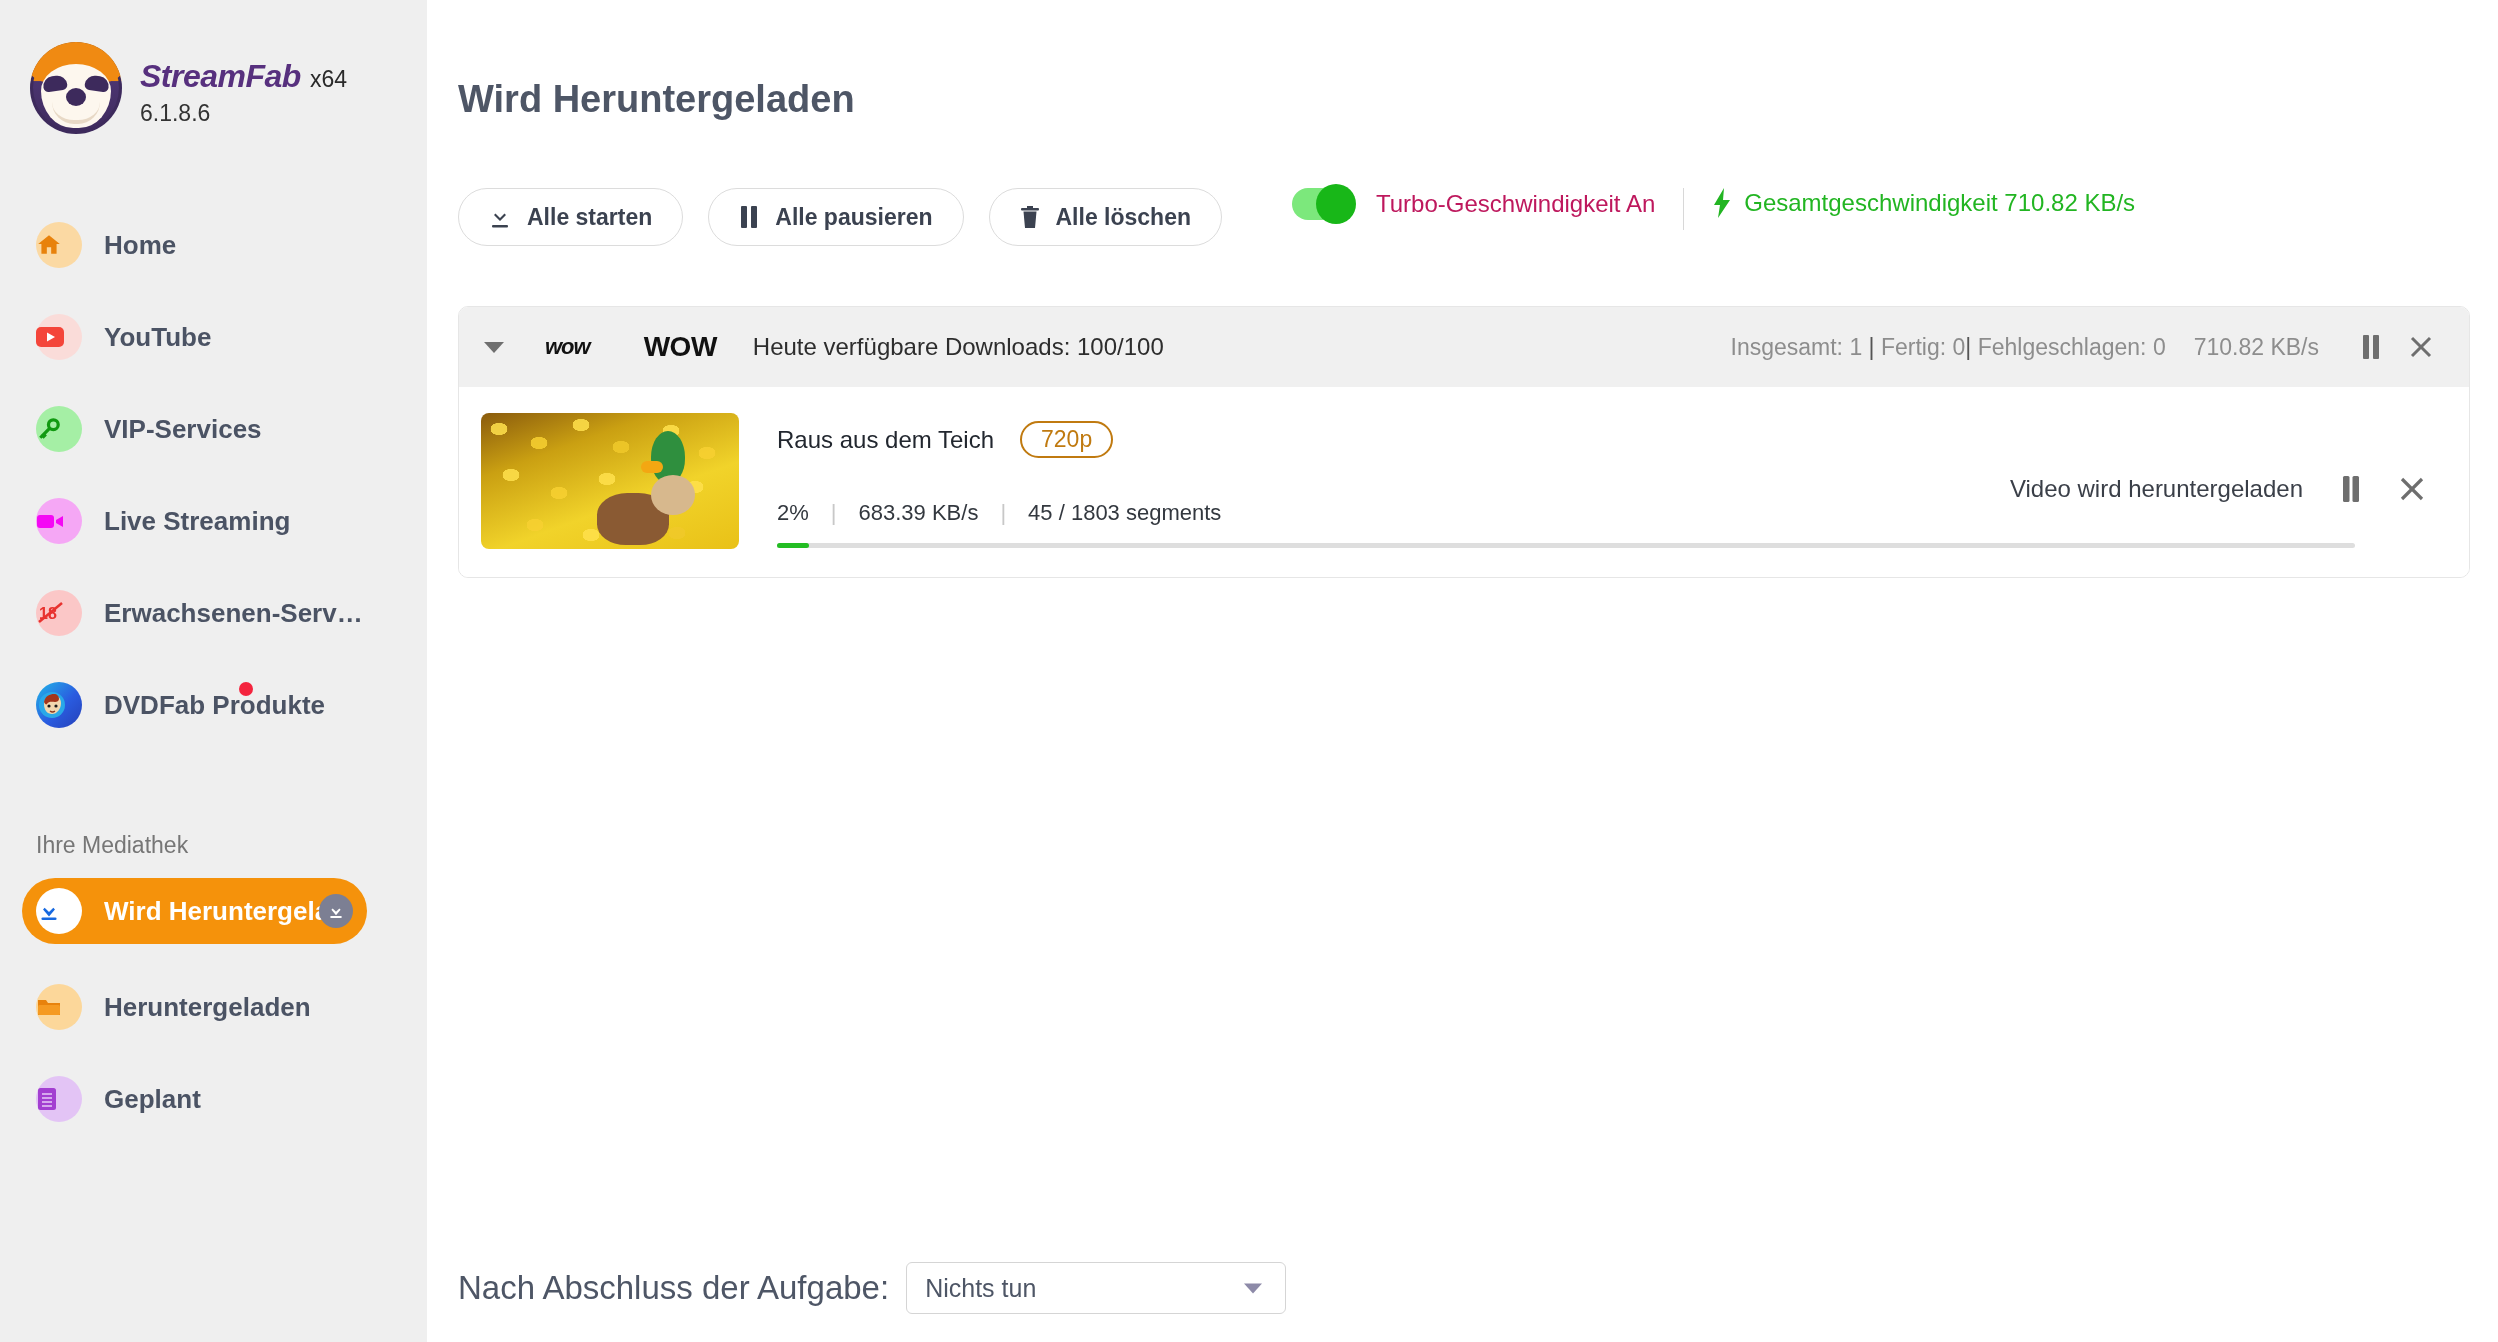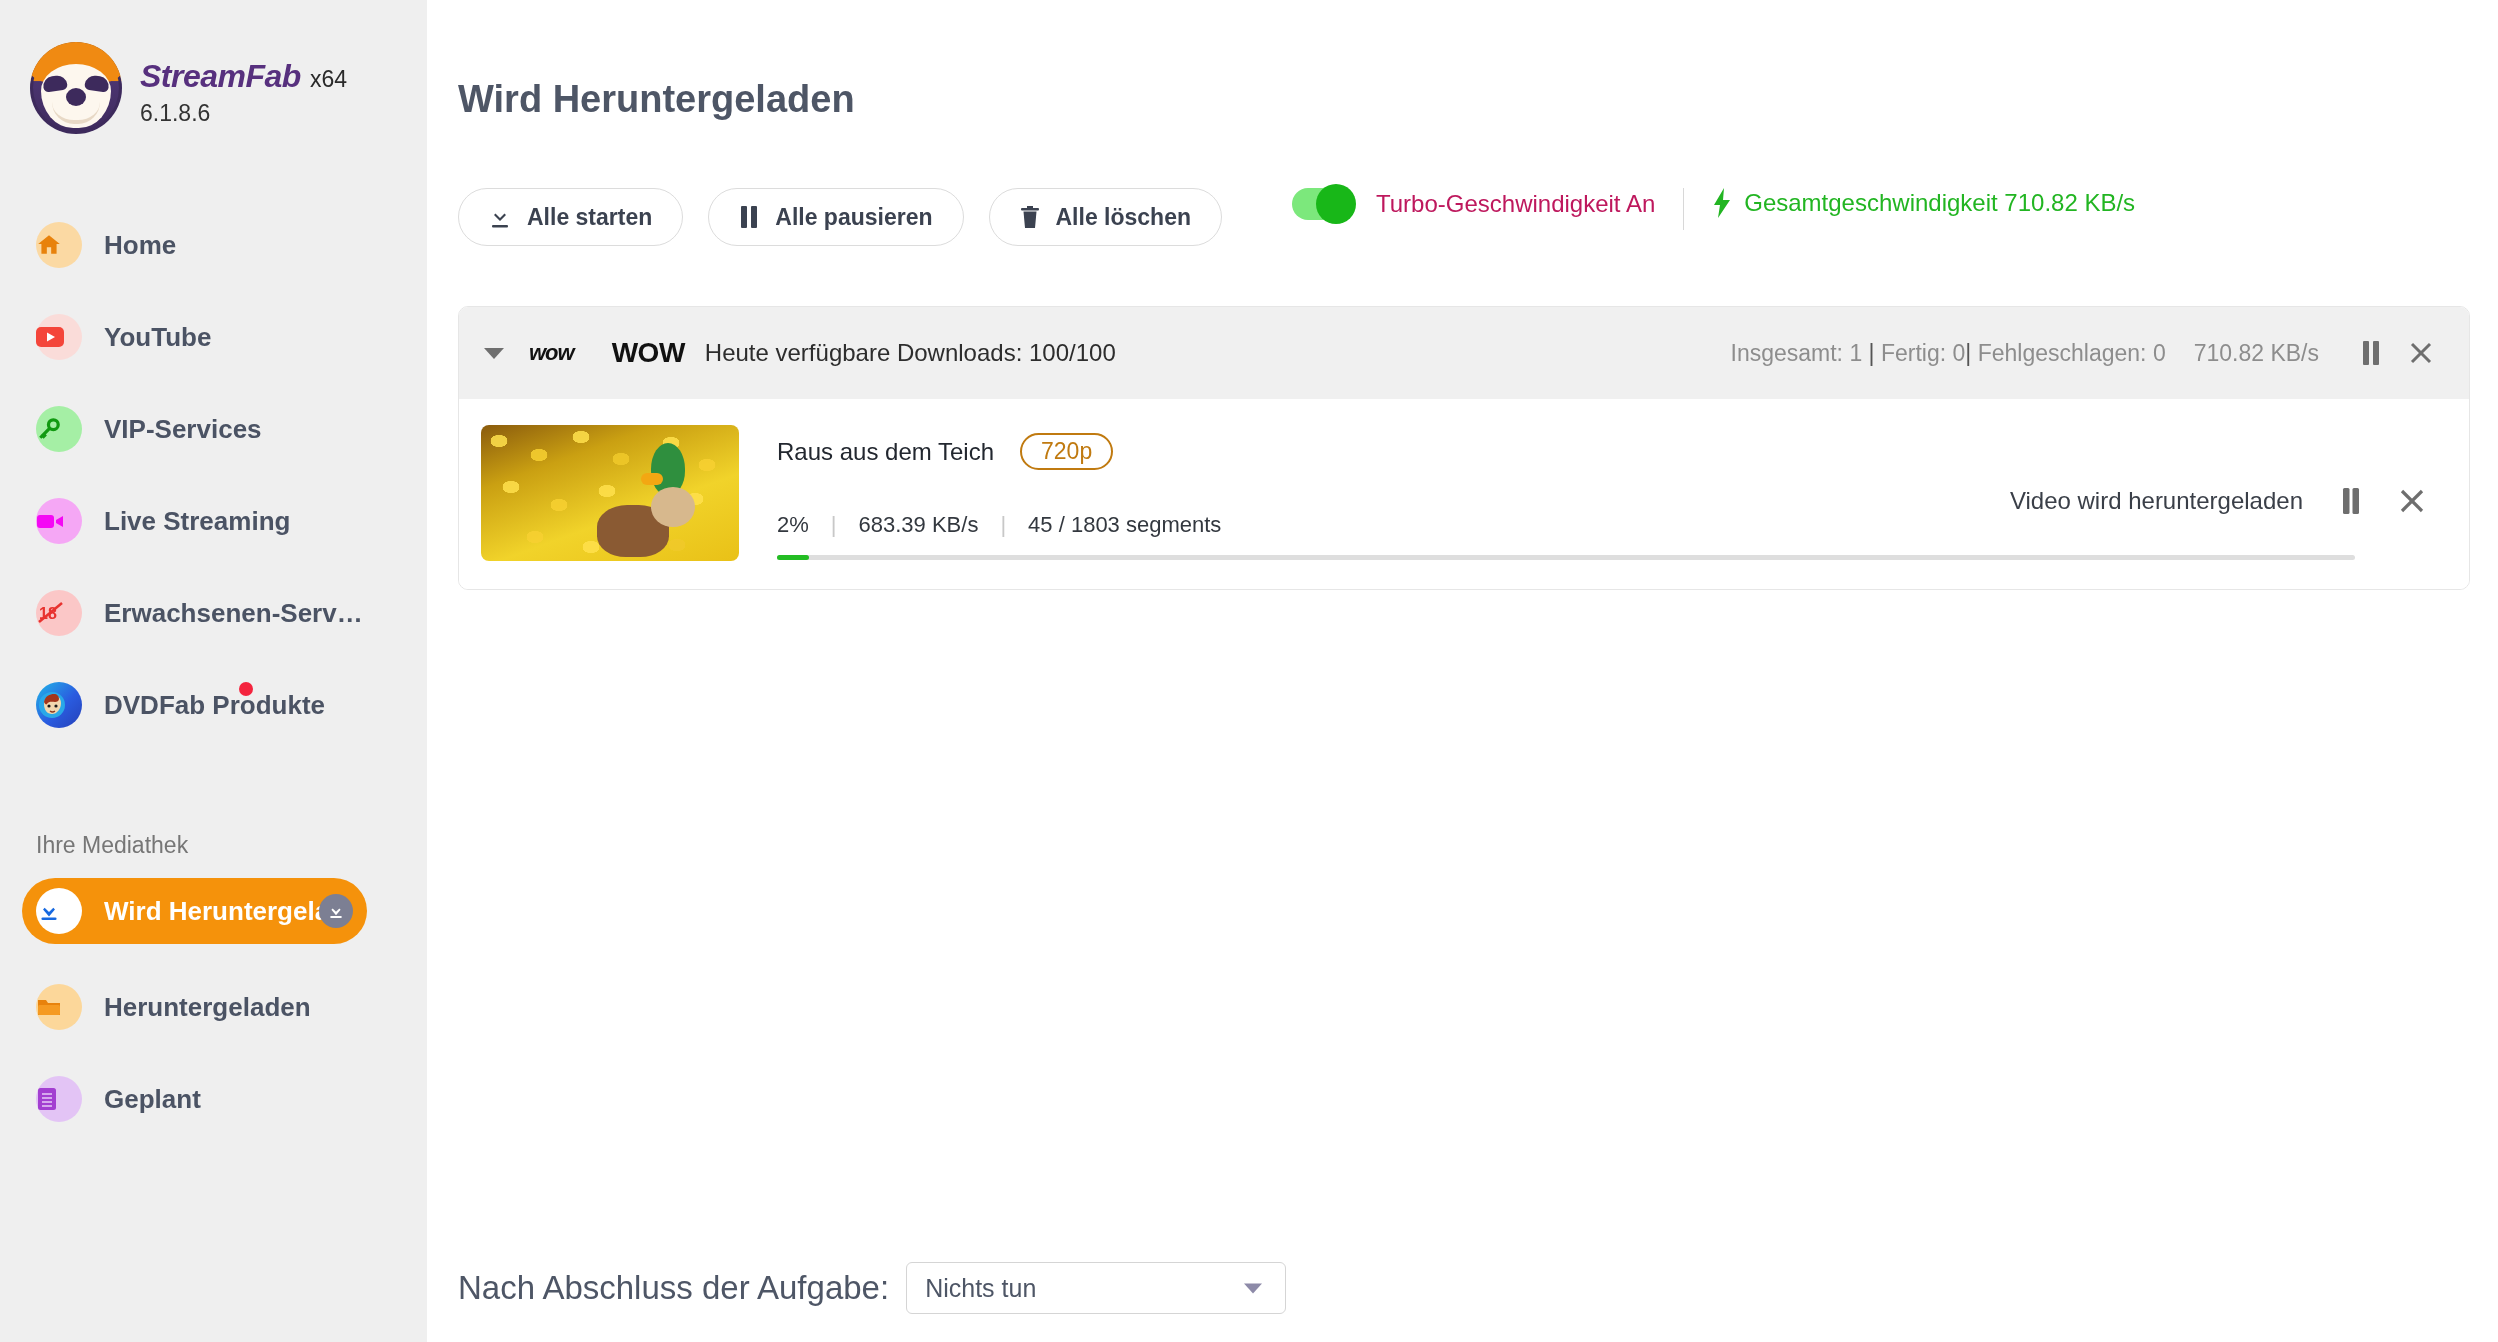--- a/index.html
+++ b/index.html
@@ -129,22 +129,22 @@
     display:flex; align-items:center; gap: 12px; font-size: 24px;
     color:#22b522; white-space:nowrap;
   }
 
   
   .card {
     position:absolute; left: 31px; top: 290px; width: 2012px;
     border:1px solid #e6e6e6; border-radius: 10px; overflow:hidden; background:#fff;
   }
   .group-head {
-    display:flex; align-items:center; height: 92px;
-    background:#f0f0f0; padding: 0 0 0 22px;
+    display:flex; align-items:center; height: 80px;
+    background:#f0f0f0; padding: 0 0 0 22px; gap: 16px;
   }
   .caret { width: 26px; height: 26px; display:flex; align-items:center; justify-content:center; }
   .wow-mini { margin-left: 22px; font-size: 22px; font-weight: 900; color:#121212; letter-spacing:-1px; font-style:italic; }
   .wow-big { margin-left: 38px; font-size: 28px; font-weight:bold; color:#111; letter-spacing:-0.5px; }
   .grp-sub { margin-left: 20px; font-size: 24px; color:#2d2d2d; }
   .grp-right { margin-left:auto; display:flex; align-items:center; padding-right: 36px; }
   .grp-stats { font-size: 23px; color:#8d8d8d; white-space:nowrap; }
   .grp-stats .sep { color:#555; }
   .grp-speed { font-size: 23px; color:#8d8d8d; margin-left: 28px; }
   .grp-actions { display:flex; align-items:center; gap: 28px; margin-left: 42px; color:#6e6e6e; }

